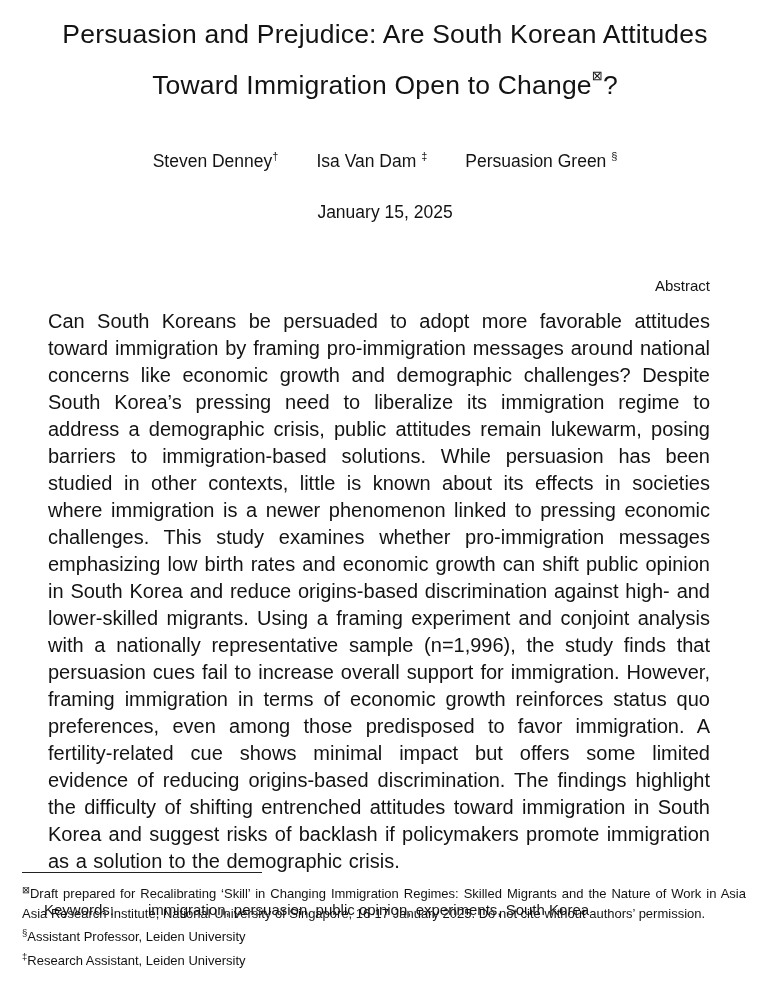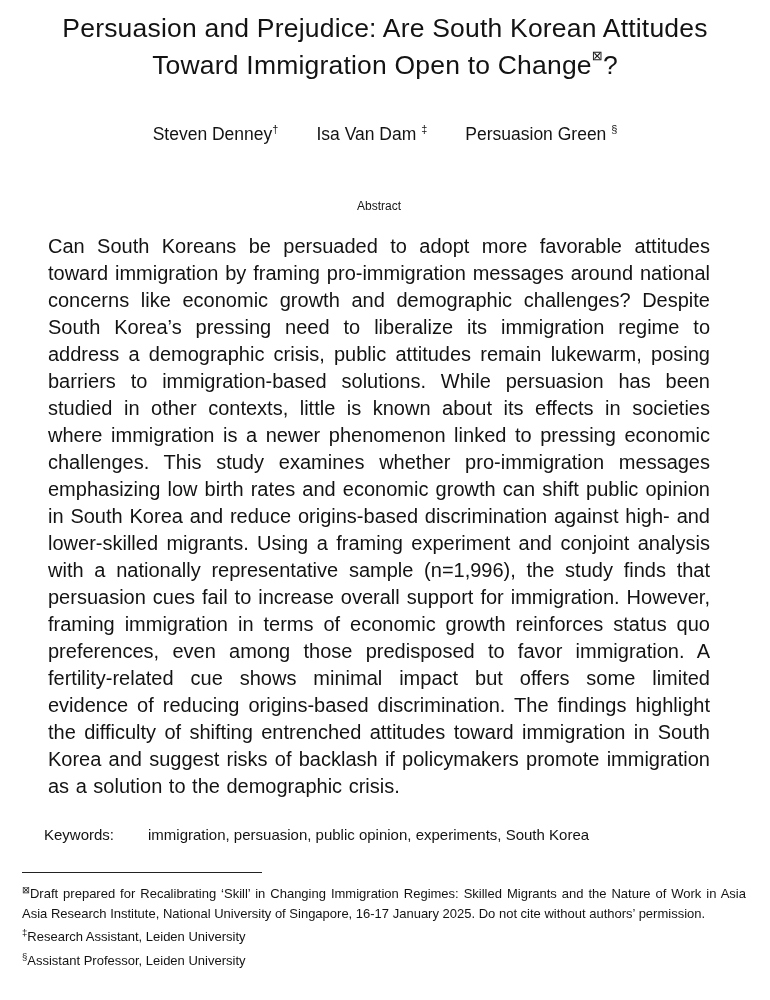--- a/index.html
+++ b/index.html
@@ -8,21 +8,21 @@
     font-family: "Liberation Sans", sans-serif;
     color: #131313;
     position: relative;
     overflow: hidden;
   }
   .page { padding: 0 22px; }
 
   .title {
     text-align: center;
     font-size: 26.5px;
-    line-height: 32px;
+    line-height: 45px;
     font-weight: 400;
     margin-top: 12px;
     letter-spacing: 0.2px;
   }
   .title-mark {
     font-size: 13px;
     vertical-align: super;
     position: relative;
     top: -4px;
   }
@@ -40,23 +40,23 @@
   .date {
     text-align: center;
     margin-top: 30px;
     font-size: 17.5px;
   }
 
   .abstract {
     margin: 54px 38px 0 26px;
   }
   .abstract-heading {
-    text-align: center;
-    font-size: 12px;
-    margin-bottom: 20px;
+    text-align: right;
+    font-size: 15px;
+    margin-bottom: 14px;
   }
   .abstract-body {
     font-size: 20px;
     line-height: 27px;
     text-align: justify;
     word-spacing: 1px;
   }
 
   .keywords {
     margin: 26px 38px 0 22px;
@@ -85,30 +85,31 @@
 <div class="page">
 
   <h1 class="title"><span>Persuasion and Prejudice: Are South Korean Attitudes Toward Immigration Open to Change</span><span class="title-mark">⊠</span><span>?</span></h1>
 
   <div class="authors">
     <span class="author"><span>Steven Denney</span><sup>†</sup></span>
     <span class="author"><span>Isa Van Dam</span> <sup>‡</sup></span>
     <span class="author"><span>Persuasion Green</span> <sup>§</sup></span>
   </div>
 
+  <div class="date">January 15, 2025</div>
 
   <div class="abstract">
     <div class="abstract-heading">Abstract</div>
     <div class="abstract-body">Can South Koreans be persuaded to adopt more favorable attitudes toward immigration by framing pro-immigration messages around national concerns like economic growth and demographic challenges?  Despite South Korea’s pressing need to liberalize its immigration regime to address a demographic crisis, public attitudes remain lukewarm, posing barriers to immigration-based solutions. While persuasion has been studied in other contexts, little is known about its effects in societies where immigration is a newer phenomenon linked to pressing economic challenges.  This study examines whether pro-immigration messages emphasizing low birth rates and economic growth can shift public opinion in South Korea and reduce origins-based discrimination against high- and lower-skilled migrants.  Using a framing experiment and conjoint analysis with a nationally representative sample (n=1,996), the study finds that persuasion cues fail to increase overall support for immigration.  However, framing immigration in terms of economic growth reinforces status quo preferences, even among those predisposed to favor immigration.  A fertility-related cue shows minimal impact but offers some limited evidence of reducing origins-based discrimination.  The findings highlight the difficulty of shifting entrenched attitudes toward immigration in South Korea and suggest risks of backlash if policymakers promote immigration as a solution to the demographic crisis.</div>
   </div>
 
   <div class="keywords">
     <span class="keywords-label">Keywords:</span><span>immigration, persuasion, public opinion, experiments, South Korea</span>
   </div>
 
   <div class="footnotes">
     <hr class="fnrule">
     <div class="footnote"><sup>⊠</sup><span>Draft prepared for Recalibrating ‘Skill’ in Changing Immigration Regimes: Skilled Migrants and the Nature of Work in Asia Asia Research Institute, National University of Singapore, 16-17 January 2025. Do not cite without authors’ permission.</span></div>
+    <div class="footnote"><sup>§</sup><span>Assistant Professor, Leiden University</span></div>
     <div class="footnote"><sup>‡</sup><span>Research Assistant, Leiden University</span></div>
-    <div class="footnote"><sup>§</sup><span>Assistant Professor, Leiden University</span></div>
   </div>
 
 </div>
 
 </body></html>

